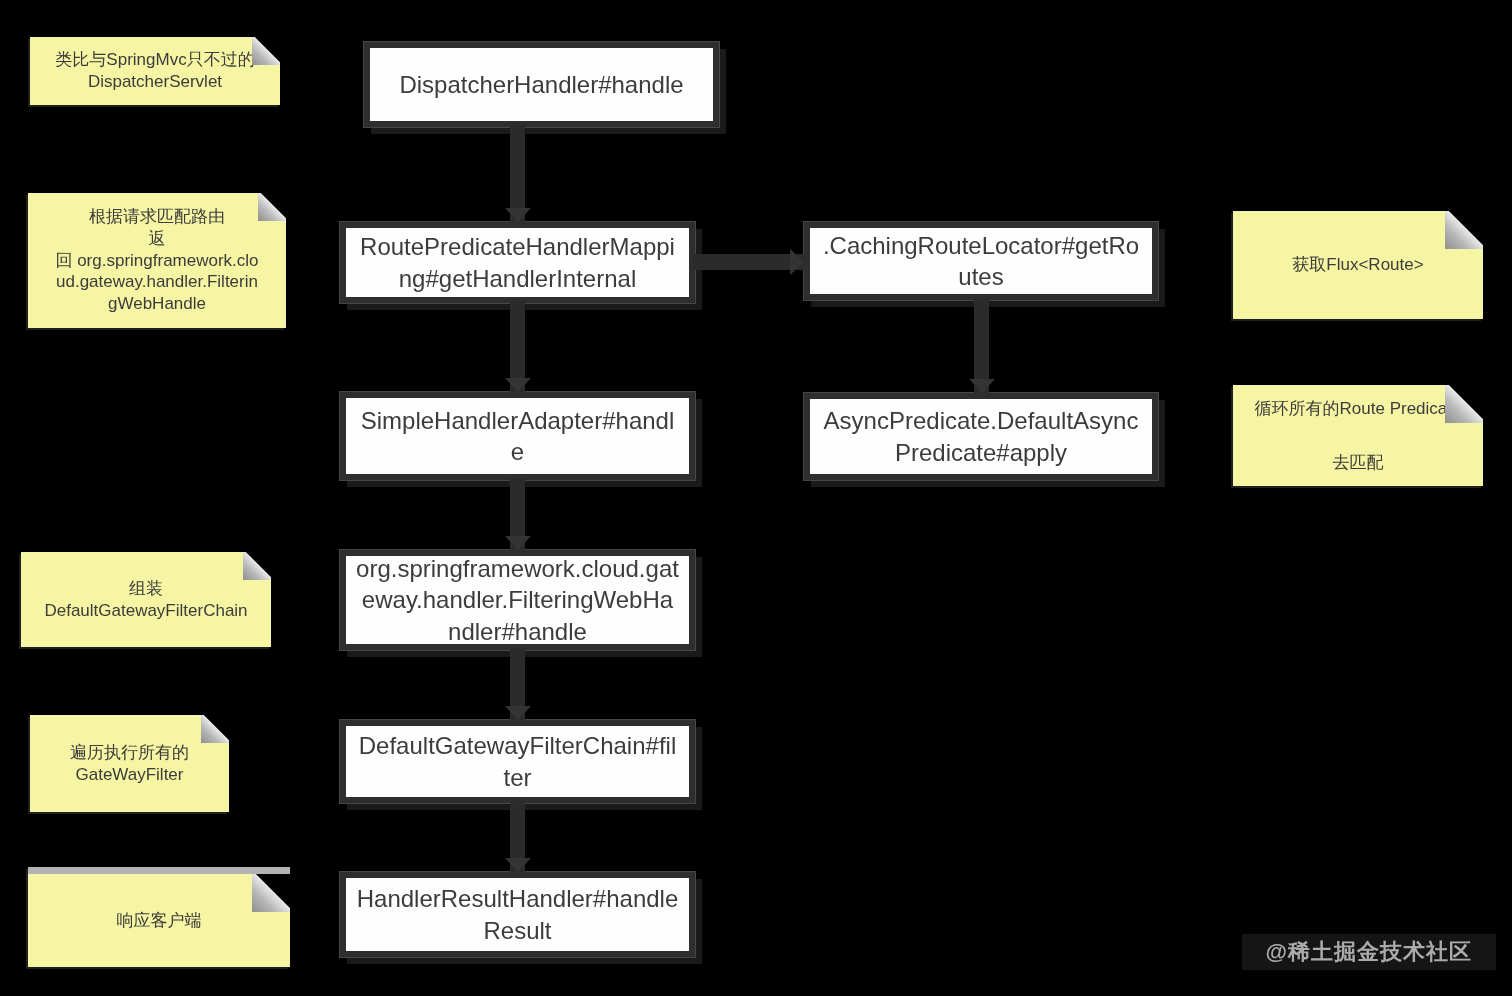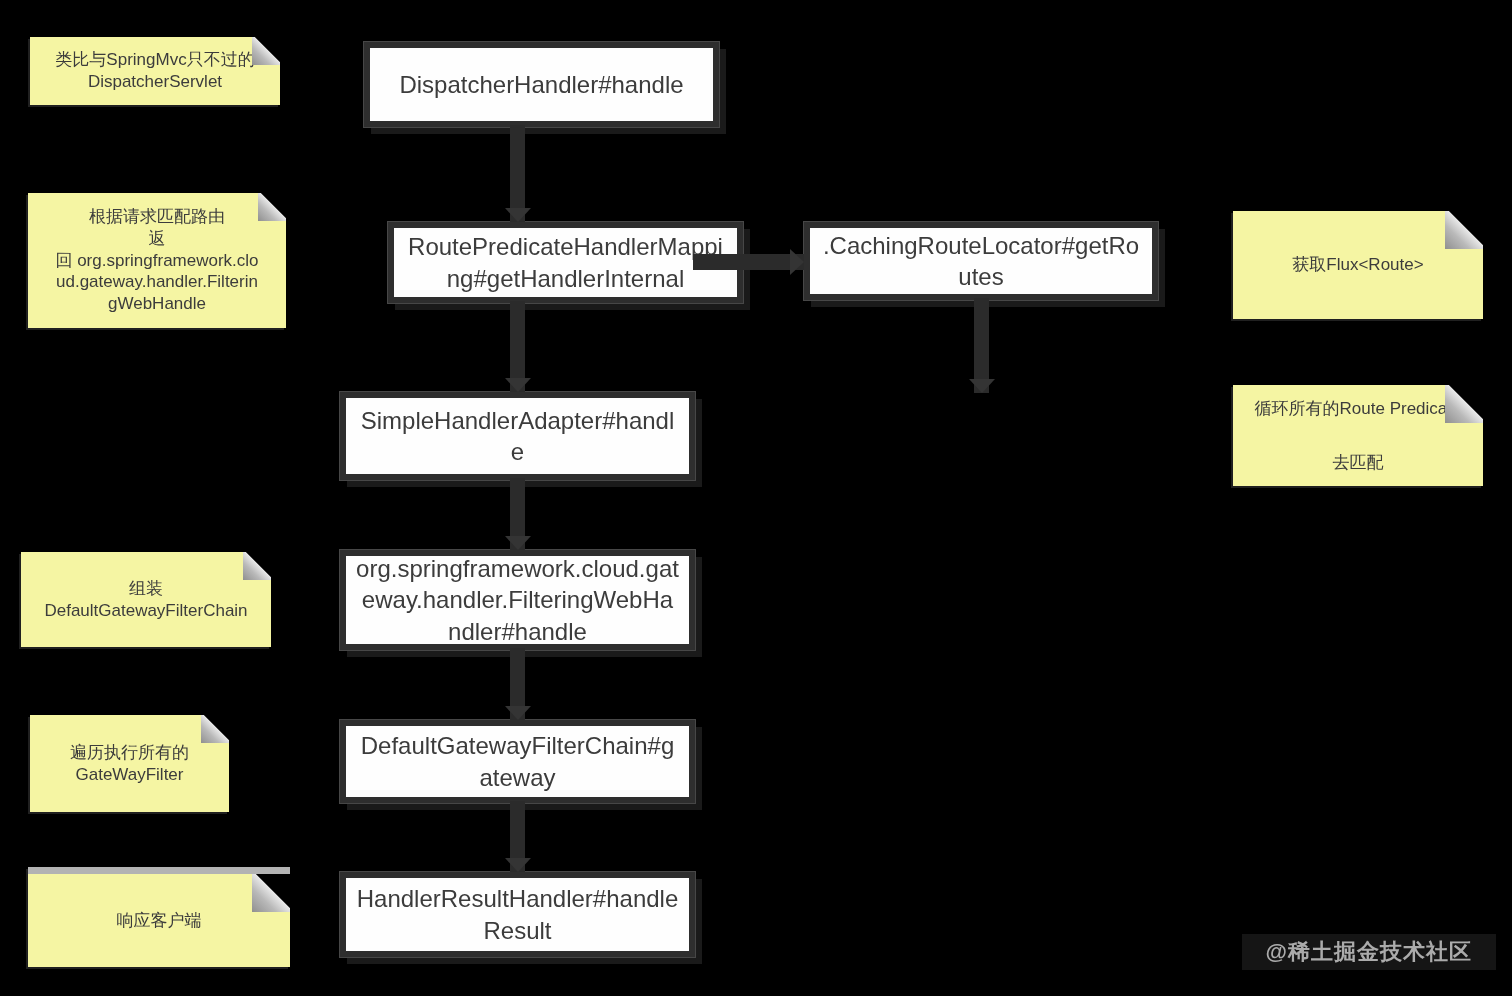--- a/index.html
+++ b/index.html
@@ -100,44 +100,47 @@
 
   <div class="note top-strip" style="left:28px; top:867px; width:262px; height:100px;">
     <span class="fold fold-l"></span>
     <span class="note-line">响应客户端</span>
   </div>
 
   <div class="fbox" style="left:340px; top:42px; width:355px; height:85px;margin-left:24px;">
     <span class="fbox-label">DispatcherHandler#handle</span>
   </div>
 
-  <div class="fbox" style="left:340px; top:222px; width:355px; height:81px;margin-left:48px;">
+  <div class="fbox" style="left:340px; top:222px; width:355px; height:81px;">
     <span class="fbox-label">RoutePredicateHandlerMapping#getHandlerInternal</span>
   </div>
 
   <div class="fbox" style="left:340px; top:392px; width:355px; height:88px;">
     <span class="fbox-label">SimpleHandlerAdapter#handle</span>
   </div>
 
   <div class="fbox" style="left:340px; top:550px; width:355px; height:100px;">
     <span class="fbox-label">org.springframework.cloud.gateway.handler.FilteringWebHandler#handle</span>
   </div>
 
   <div class="fbox" style="left:340px; top:720px; width:355px; height:83px;">
-    <span class="fbox-label">DefaultGatewayFilterChain#gateway</span>
+    <span class="fbox-label">DefaultGatewayFilterChain#filter</span>
   </div>
 
   <div class="fbox" style="left:340px; top:872px; width:355px; height:85px;">
     <span class="fbox-label">HandlerResultHandler#handleResult</span>
   </div>
 
   <div class="fbox" style="left:804px; top:222px; width:354px; height:78px;">
     <span class="fbox-label">.CachingRouteLocator#getRoutes</span>
   </div>
 
+  <div class="fbox" style="left:804px; top:393px; width:354px; height:87px;">
+    <span class="fbox-label">AsyncPredicate.DefaultAsyncPredicate#apply</span>
+  </div>
 
   <div class="note" style="left:1233px; top:211px; width:250px; height:108px;">
     <span class="fold fold-l"></span>
     <span class="note-line">获取Flux&lt;Route&gt;</span>
   </div>
 
   <div class="note" style="left:1233px; top:385px; width:250px; height:101px;gap:32px;">
     <span class="fold fold-l"></span>
     <span class="note-line">循环所有的Route Predicate</span>
     <span class="note-line">去匹配</span>

